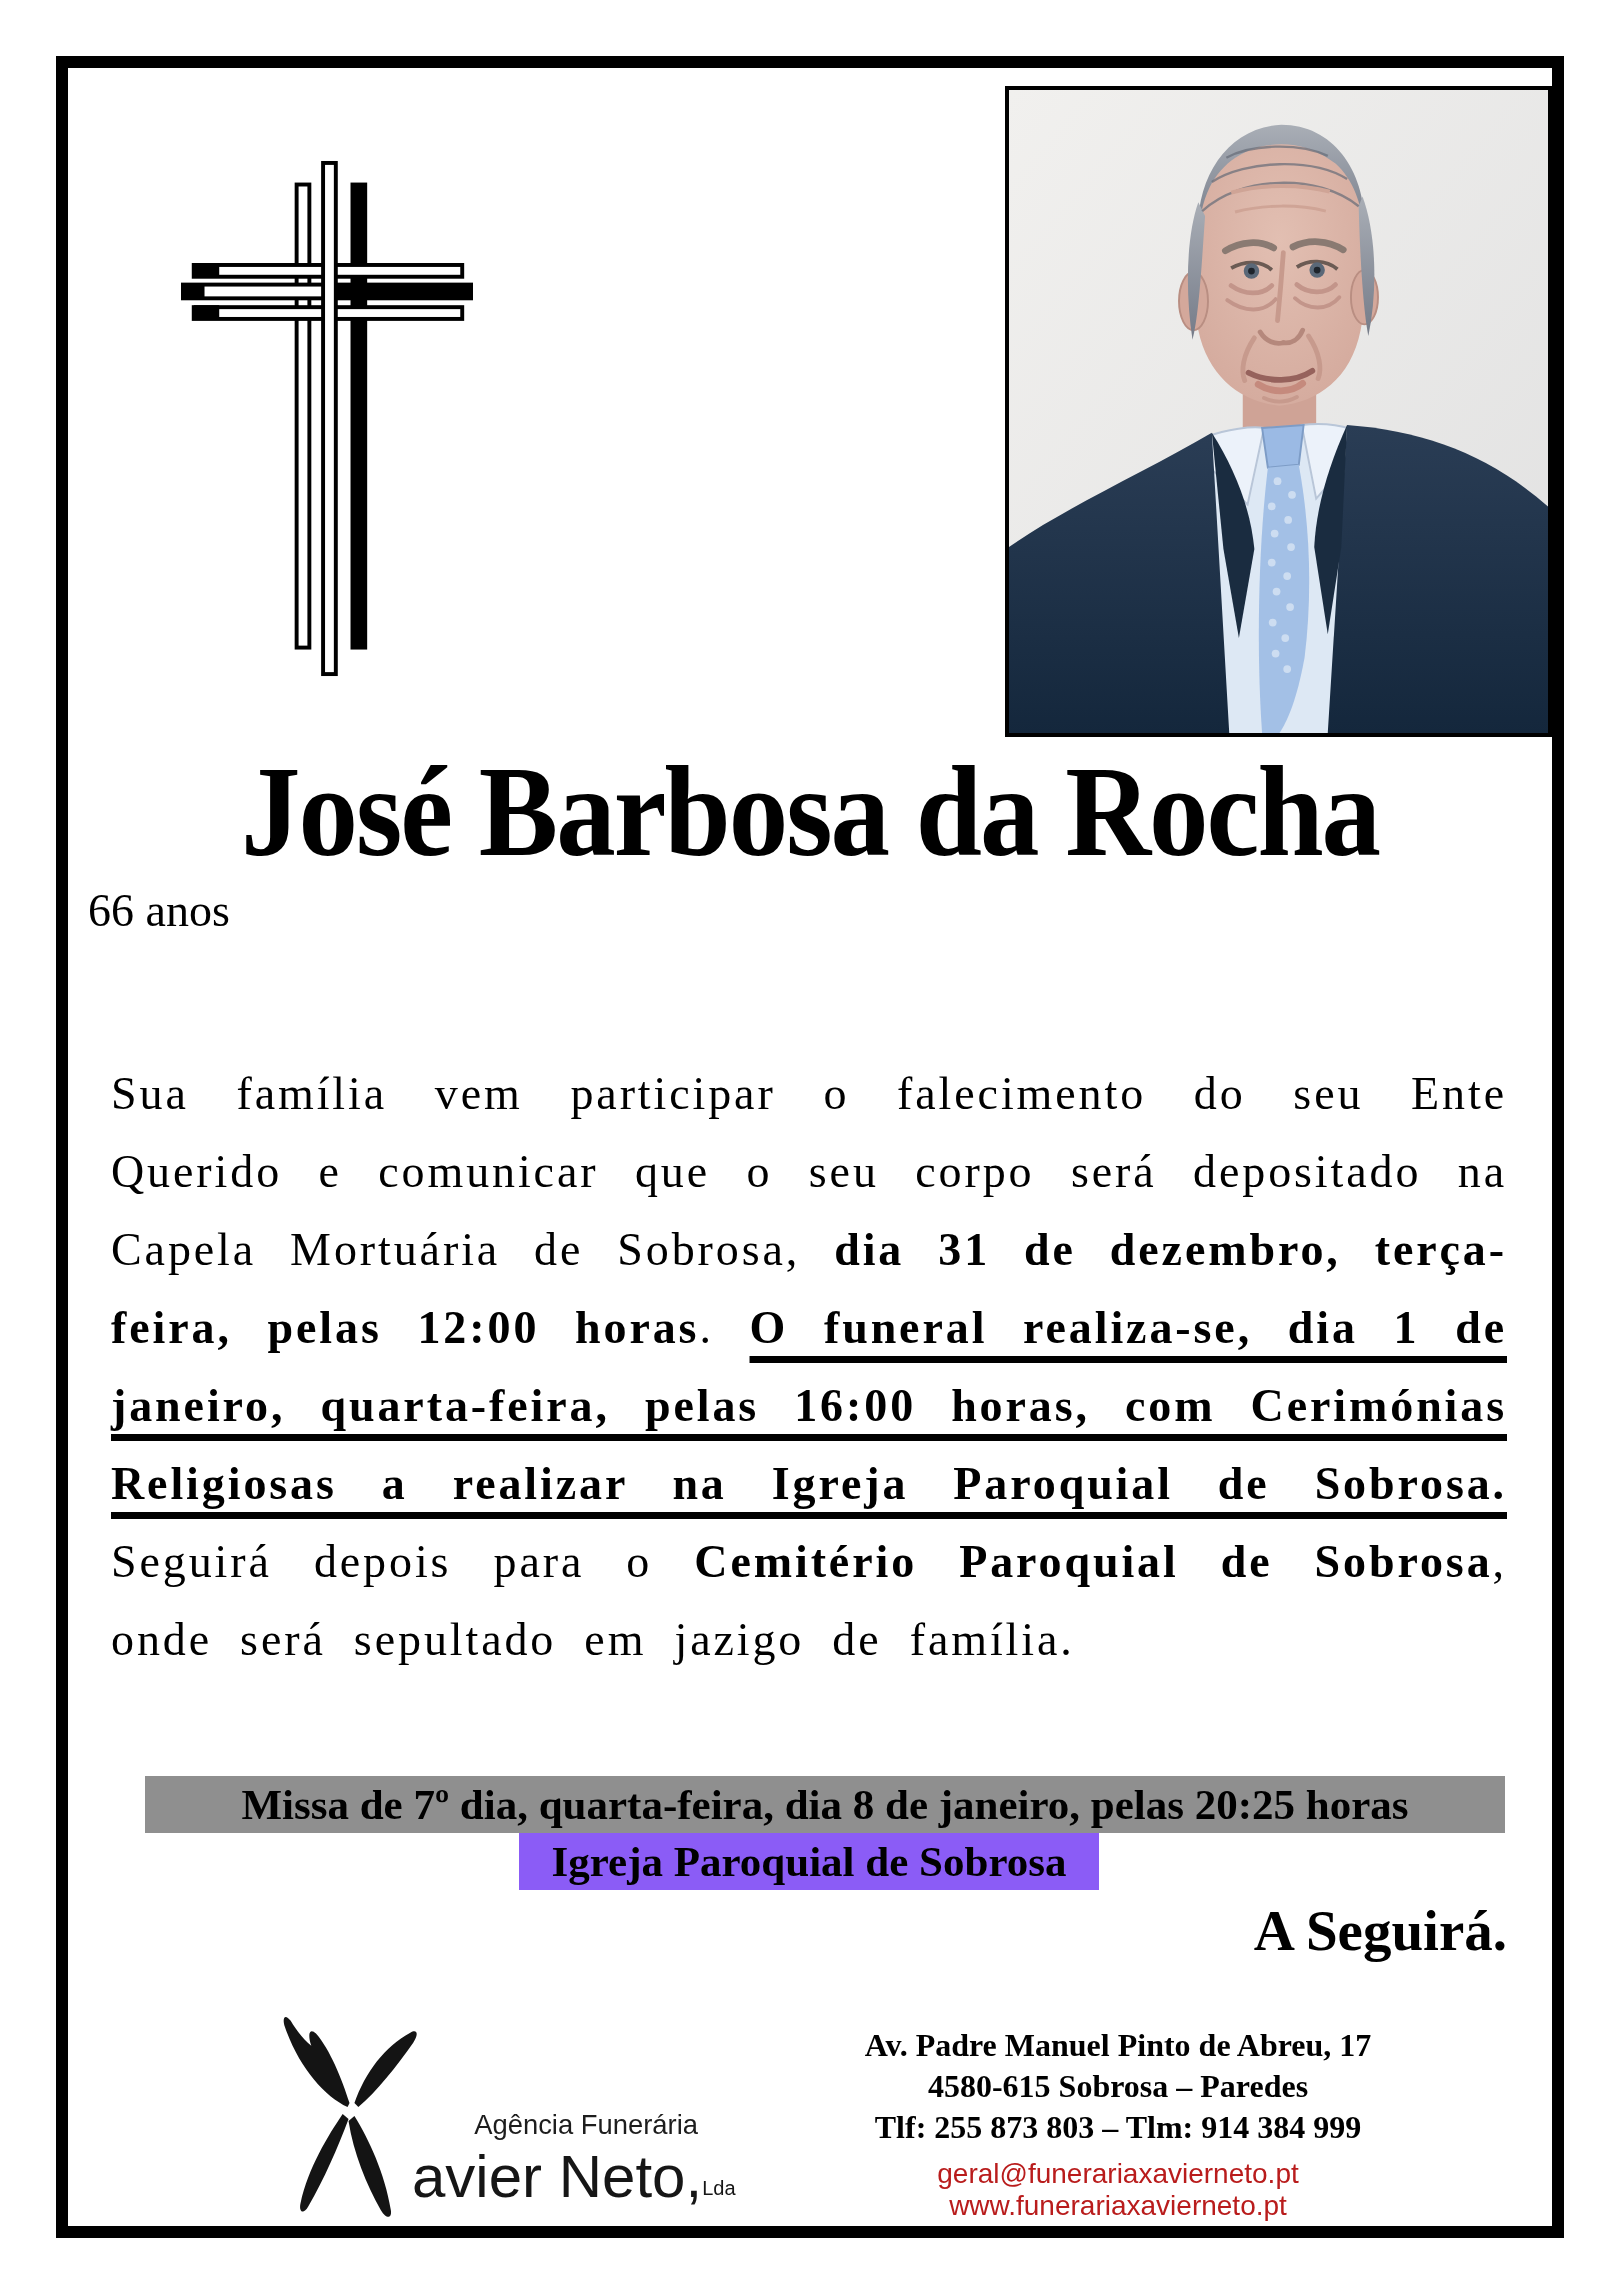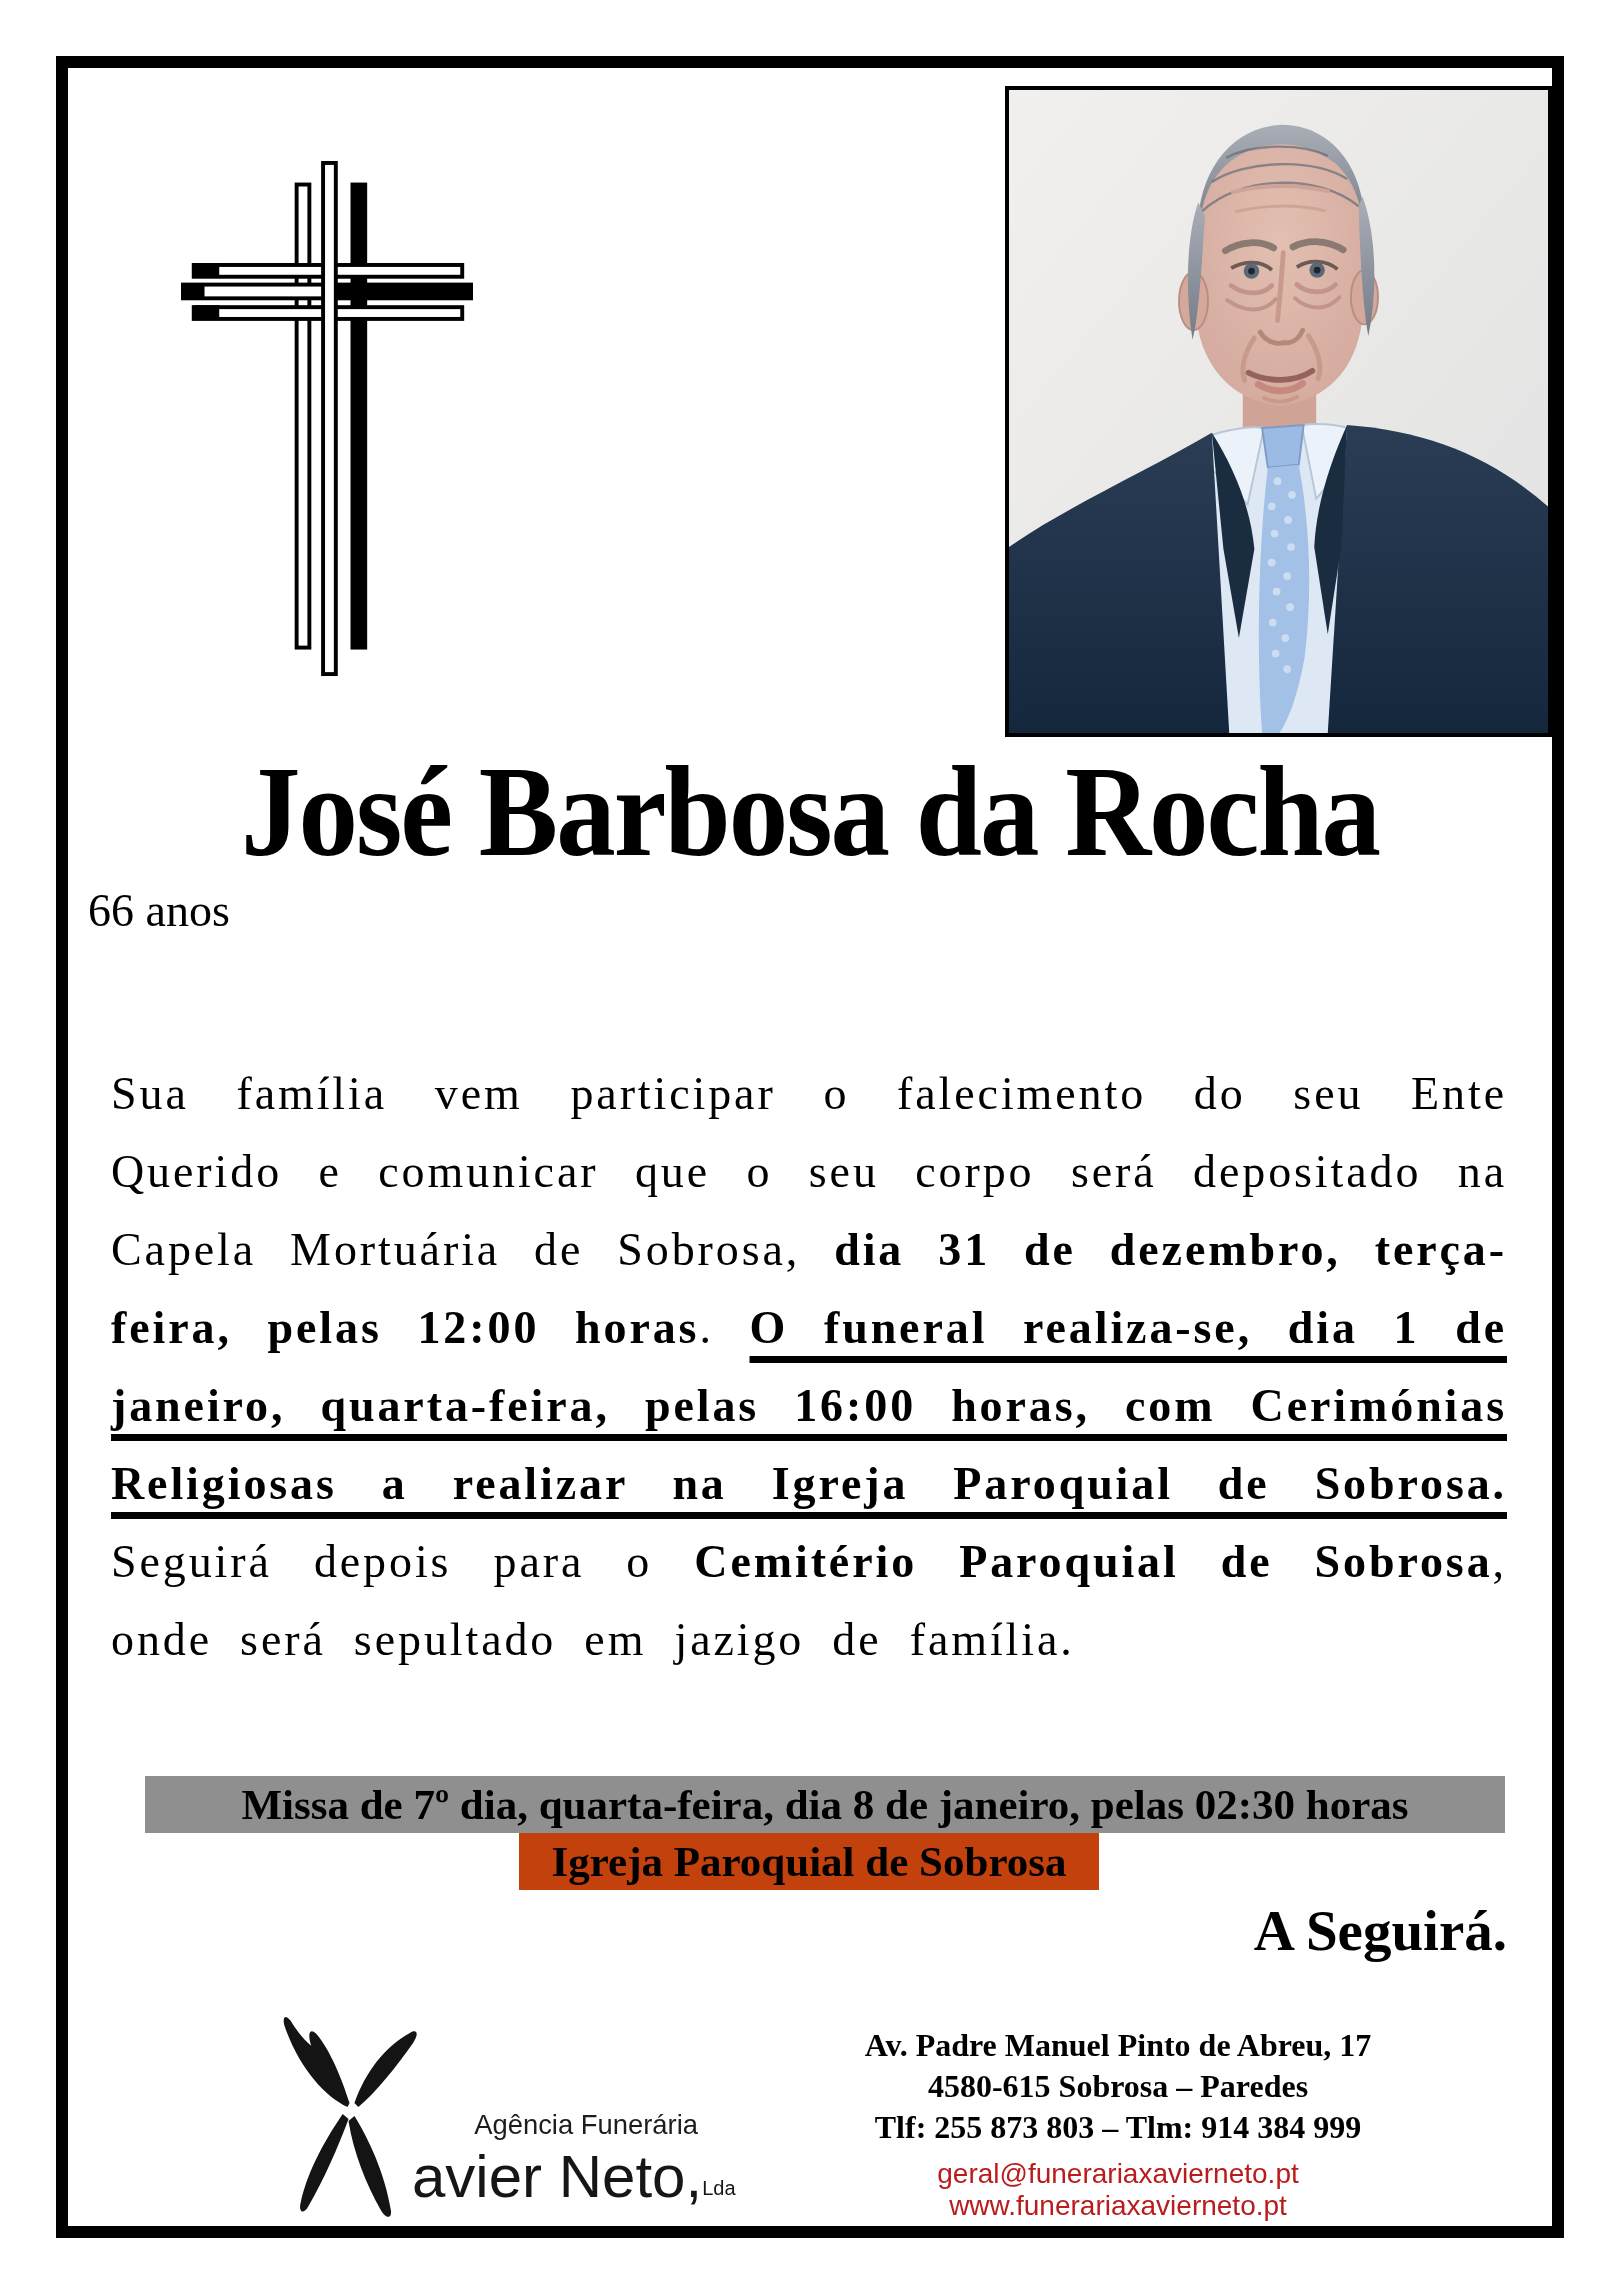--- a/index.html
+++ b/index.html
@@ -38,21 +38,21 @@
     font-weight:bold; text-decoration:underline;
     text-decoration-thickness:6.9px; text-underline-offset:12.7px;
   }
 
   .mass1 {
     position:absolute; left:145px; top:1776px; width:1360px; background:#8f8f8f;
     text-align:center; font-weight:bold; font-size:43px; line-height:57px;
   }
   .mass2wrap { position:absolute; left:111px; top:1833px; width:1396px; text-align:center; }
   .mass2 {
-    display:inline-block; background:#c2410c; font-weight:bold;
+    display:inline-block; background:#8b5cf6; font-weight:bold;
     font-size:43px; line-height:57px; padding:0 33px;
   }
 
   .signature {
     position:absolute; left:111px; top:1898px; width:1396px; text-align:right;
     font-weight:bold; font-size:57px;
   }
 
   .logo-wrap { position:absolute; left:277px; top:2005px; width:147px; height:220px; }
   .logo-wrap svg { width:100%; height:100%; display:block; }
@@ -211,21 +211,21 @@
       <path d="M258,304 C272,313 292,313 304,303" stroke="#c58a7d" stroke-width="7" fill="none" stroke-linecap="round"></path>
       <path d="M264,318 Q281,326 298,317" stroke="#c79a8d" stroke-width="4" fill="none" stroke-linecap="round"></path>
     </svg>
   </div>
 
   <div class="title">José Barbosa da Rocha</div>
   <div class="sub1">66 anos</div>
 
   <div class="bodytext"><span>Sua família vem participar o falecimento do seu Ente Querido e comunicar que o seu corpo será depositado na Capela Mortuária de Sobrosa, </span><span class="b">dia 31 de dezembro, terça-feira, pelas 12:00 horas</span><span>. </span><span class="bu">O funeral realiza-se, dia 1 de janeiro, quarta-feira, pelas 16:00 horas, com Cerimónias Religiosas a realizar na Igreja Paroquial de Sobrosa.</span><span> Seguirá depois para o </span><span class="b">Cemitério Paroquial de Sobrosa</span><span>, onde será sepultado em jazigo de família.</span></div>
 
-  <div class="mass1">Missa de 7º dia, quarta-feira, dia 8 de janeiro, pelas 02:30 horas</div>
+  <div class="mass1">Missa de 7º dia, quarta-feira, dia 8 de janeiro, pelas 20:25 horas</div>
   <div class="mass2wrap">
     <span class="mass2">Igreja Paroquial de Sobrosa</span>
   </div>
 
   <div class="signature">A Seguirá.</div>
 
   <div class="logo-wrap">
     <svg viewBox="0 0 150 222" preserveAspectRatio="none" aria-hidden="true">
       <g fill="#141414">
         <path d="M72,103 C48,92 22,62 8,22 C5,13 8,8 14,16 C20,26 28,36 35,41 C31,30 33,22 40,29 C54,45 66,74 74,99 Z"></path>

